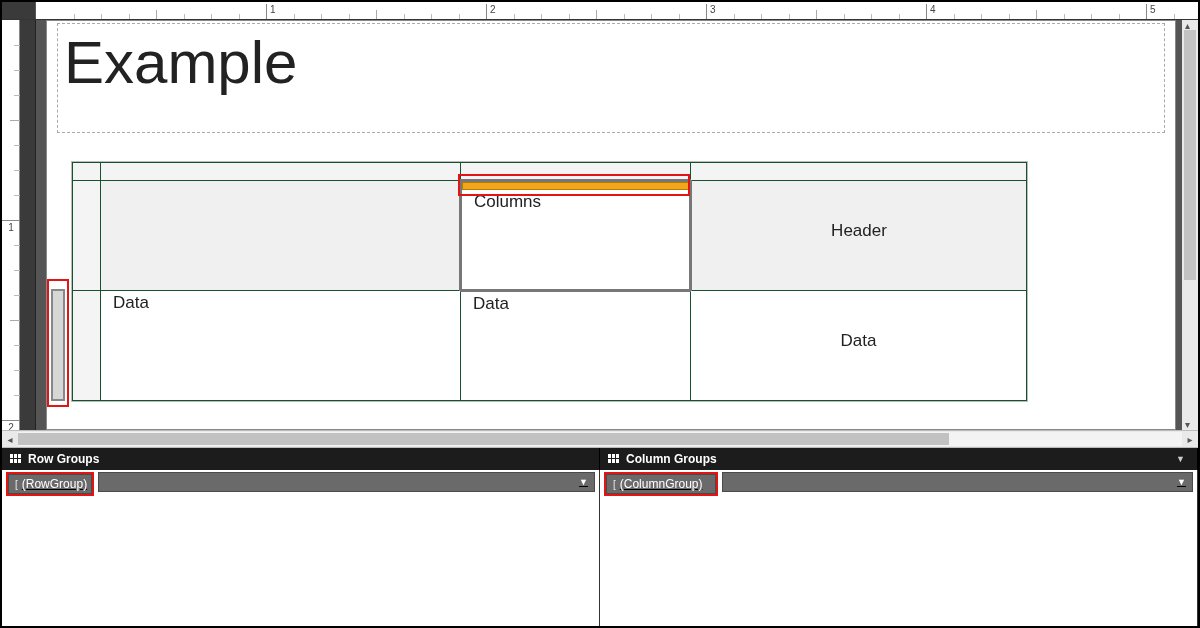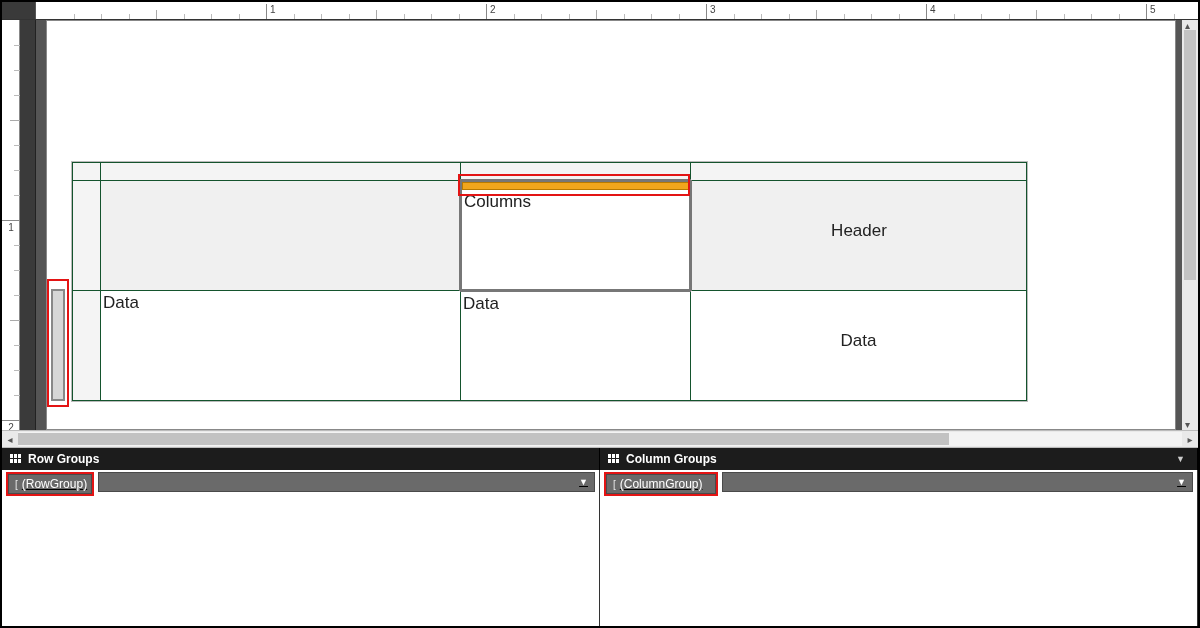--- a/index.html
+++ b/index.html
@@ -102,21 +102,21 @@
 .rows-head { height:110px; width:360px; background:#f0f0f0;}
 .col-data-head { width:230px; height:110px; border:3px solid #777 !important; background:#fff;}
 .col-data-head .orange {
   position:absolute;
   left:0; right:0; top:0; height:8px;
   background: #f1a61c;
   border:1px solid #b87a00;
 }
 .wide-head { width:336px; background:#f0f0f0; color:#999; font-size:14px; text-align:center; padding-top:40px;}
 .wide-data { background:#fff; color:#999; font-size:14px; text-align:center; padding-top:40px; height:110px;}
-.rows-label { padding:2px 2px; }
+.rows-label { padding:2px 12px; }
 .side-handle {
   position:absolute;
   width:14px;
   background:#d7d7d7;
   border:2px solid #888;
   left:-22px;
 }
 .red-outline { border:2px solid #e31414; padding:1px; position:absolute;}
 
 .vscroll {
@@ -271,20 +271,23 @@
         <div class="vt vmin" style="top: 350px;"></div>
         <div class="vt vmin" style="top: 375px;"></div>
         <div class="vt vmaj" style="top: 400px;">2</div>
       </div>
     <div class="gutter"></div>
 
     <div class="canvas">
 
       <div class="page">
 
+        <div class="title-box">
+          <div class="title-text">Example</div>
+        </div>
 
         <div class="tablix">
           <table>
             <tbody>
                 <tr>
               <td class="corner-cell"></td>
               <td class="head-small" style="width:360px"></td>
               <td class="head-small" style="width:230px"></td>
               <td class="head-small" style="width:336px"></td>
             </tr>

